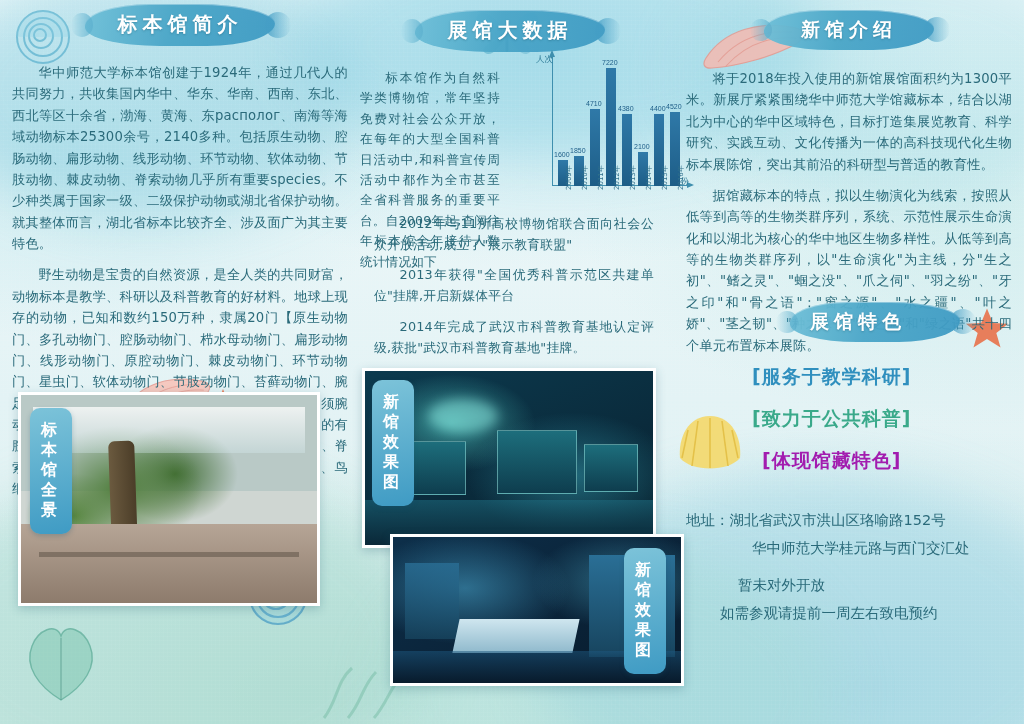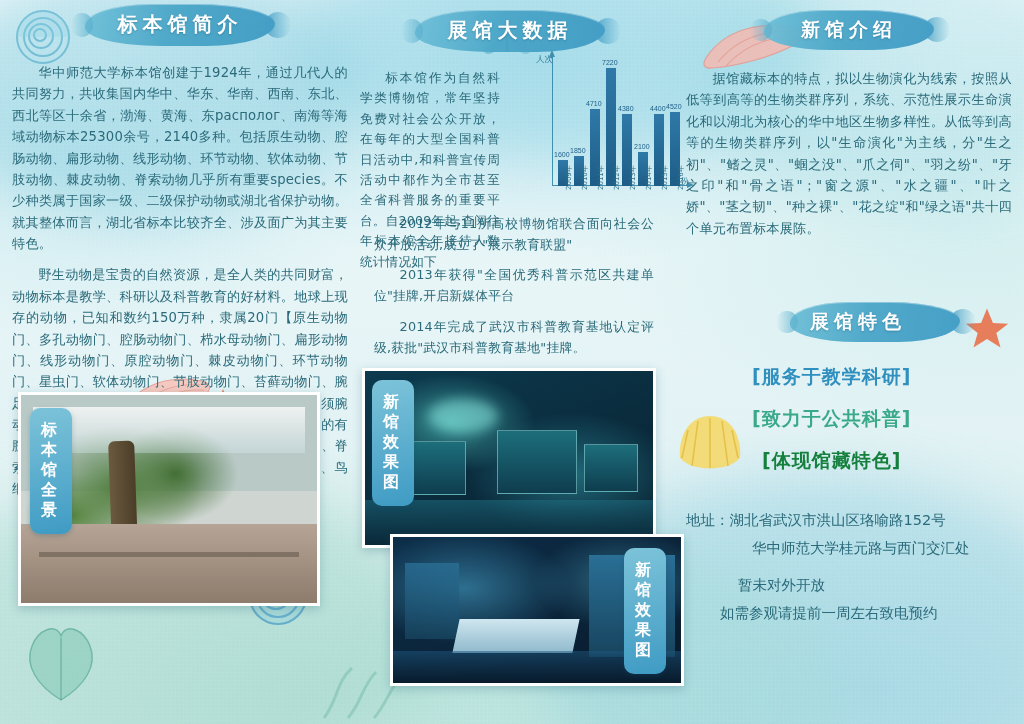--- a/index.html
+++ b/index.html
@@ -122,21 +122,21 @@
   .axis-h:after{content:"";position:absolute;right:-6px;top:-3.5px;border-top:3.5px solid transparent;border-bottom:3.5px solid transparent;border-left:7px solid #3f8fae;}
   .bar{position:absolute;bottom:0;background:linear-gradient(#2f79a8,#1d5d87);}
   .barlabel{position:absolute;font-size:7px;color:#1d5d87;white-space:nowrap;}
   .xtick{position:absolute;font-size:7px;color:#30708c;transform:rotate(-90deg);transform-origin:left top;white-space:nowrap;}
   .axis-title{position:absolute;font-size:8.5px;color:#2f7b97;}
 
   
   .feature{font-size:19px;font-weight:bold;letter-spacing:1px;margin:0 0 16px 0;}
   .f1{color:#2f8fbe;}
   .f2{color:#3aa98a;}
-  .f3{color:#15803d;}
+  .f3{color:#a21caf;}
   .contact{font-size:14.5px;color:#2a6a7a;line-height:1.95;}
   .contact .ind{padding-left:66px;}
   .contact .ind2{padding-left:52px;}
   .contact .ind3{padding-left:34px;}
 
   
   .shell{position:absolute;}
   .starfish{position:absolute;}
   .leaf{position:absolute;}
   .spiral{position:absolute;border-radius:50%;}
@@ -362,20 +362,21 @@
 </div>
 
 <div class="col" style="left:686px;top:10px;width:326px;">
   <div style="text-align:center;">
     <span class="banner cn" style="width:170px;height:40px;">
       <span class="brush"></span>
       <span class="txt" style="font-size:19px;">新馆介绍</span>
     </span>
   </div>
   <div style="margin-top:18px;">
+    <p class="body cn indent">将于2018年投入使用的新馆展馆面积约为1300平米。新展厅紧紧围绕华中师范大学馆藏标本，结合以湖北为中心的华中区域特色，目标打造集展览教育、科学研究、实践互动、文化传播为一体的高科技现代化生物标本展陈馆，突出其前沿的科研型与普适的教育性。</p>
     <p class="body cn indent">据馆藏标本的特点，拟以生物演化为线索，按照从低等到高等的生物类群序列，系统、示范性展示生命演化和以湖北为核心的华中地区生物多样性。从低等到高等的生物类群序列，以"生命演化"为主线，分"生之初"、"鳍之灵"、"蝈之没"、"爪之伺"、"羽之纷"、"牙之印"和"骨之语"；"窗之源"、"水之疆"、"叶之娇"、"茎之韧"、"种之裸"、"花之绽"和"绿之语"共十四个单元布置标本展陈。</p>
   </div>
 </div>
 
 <div style="position:absolute;left:790px;top:302px;">
   <span class="banner cn" style="width:170px;height:40px;">
     <span class="brush"></span>
     <span class="txt" style="font-size:19px;">展馆特色</span>
   </span>
 </div>

